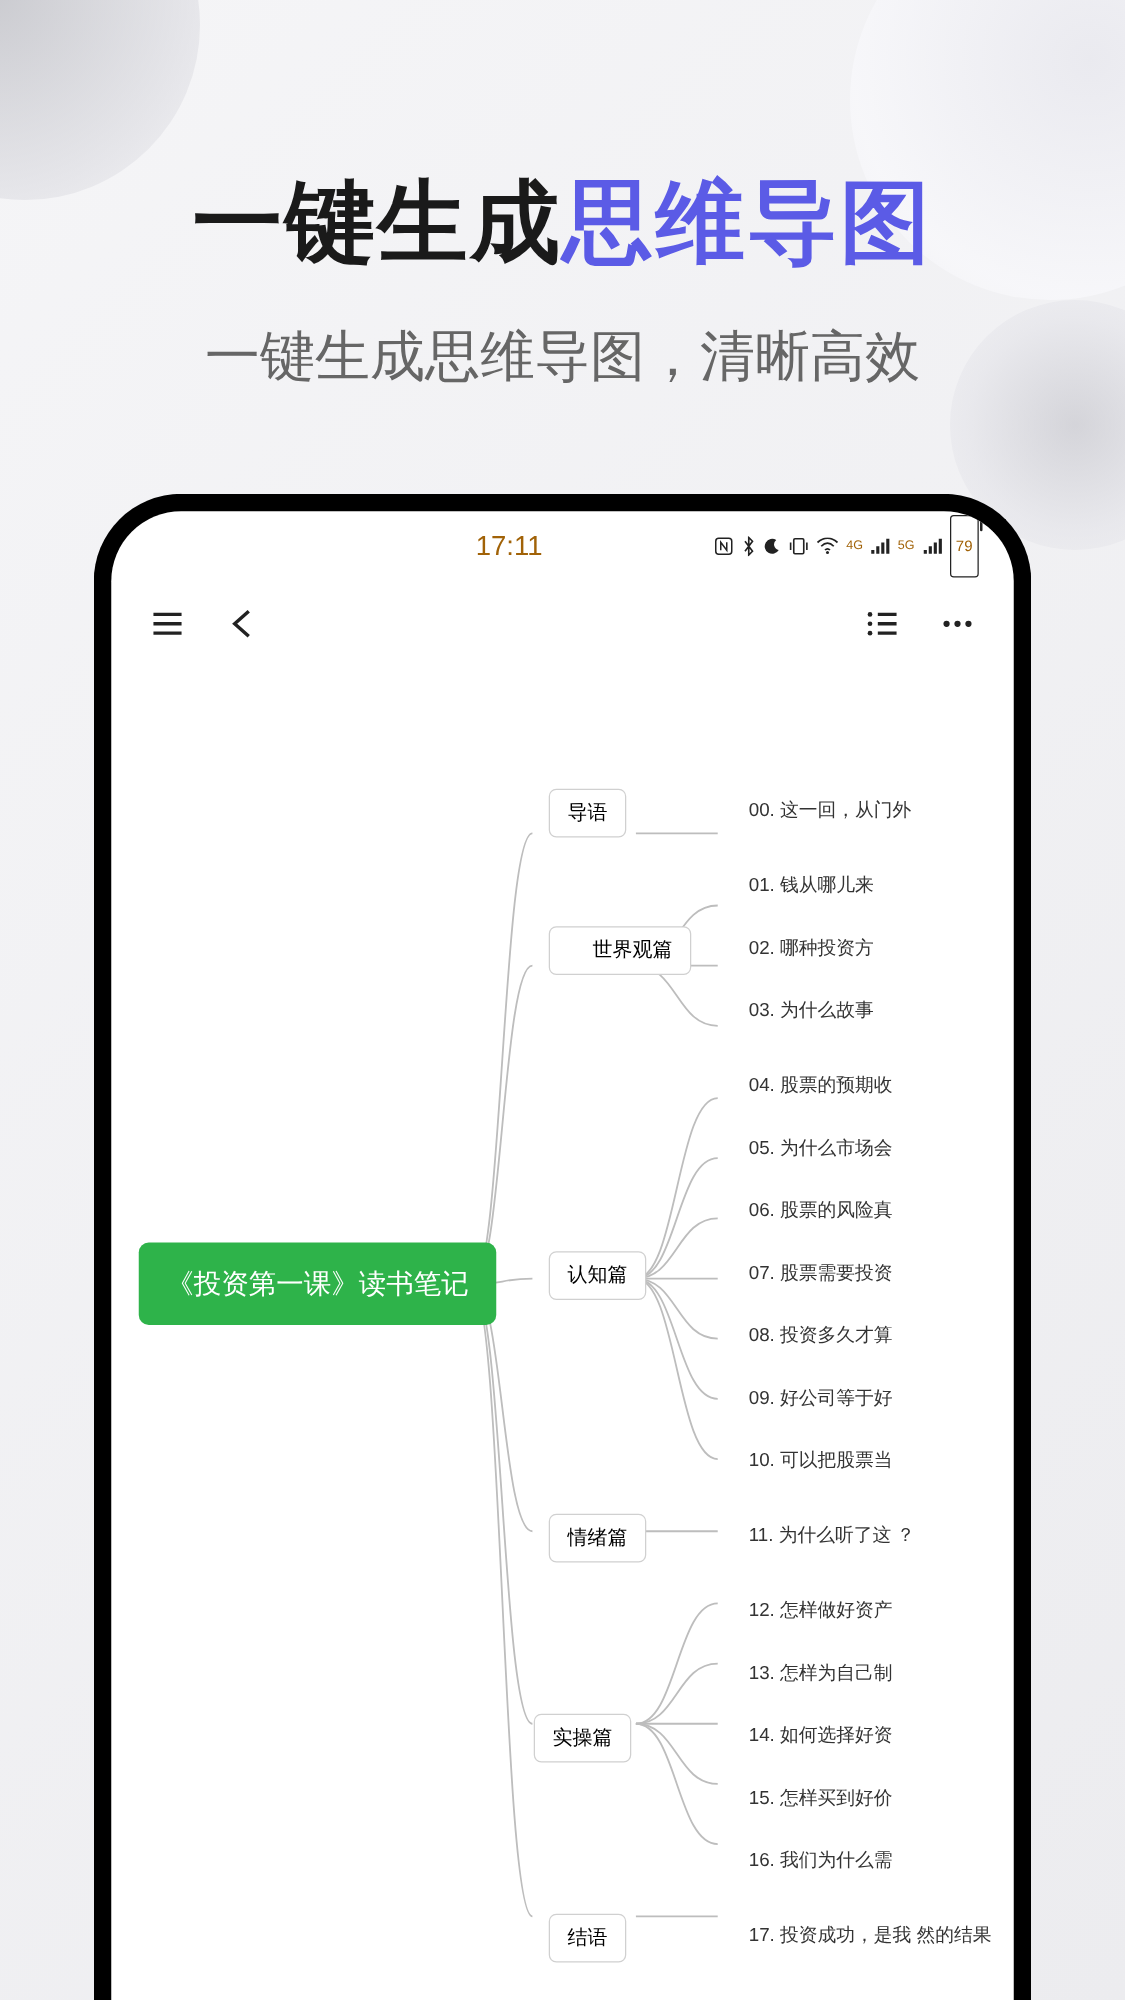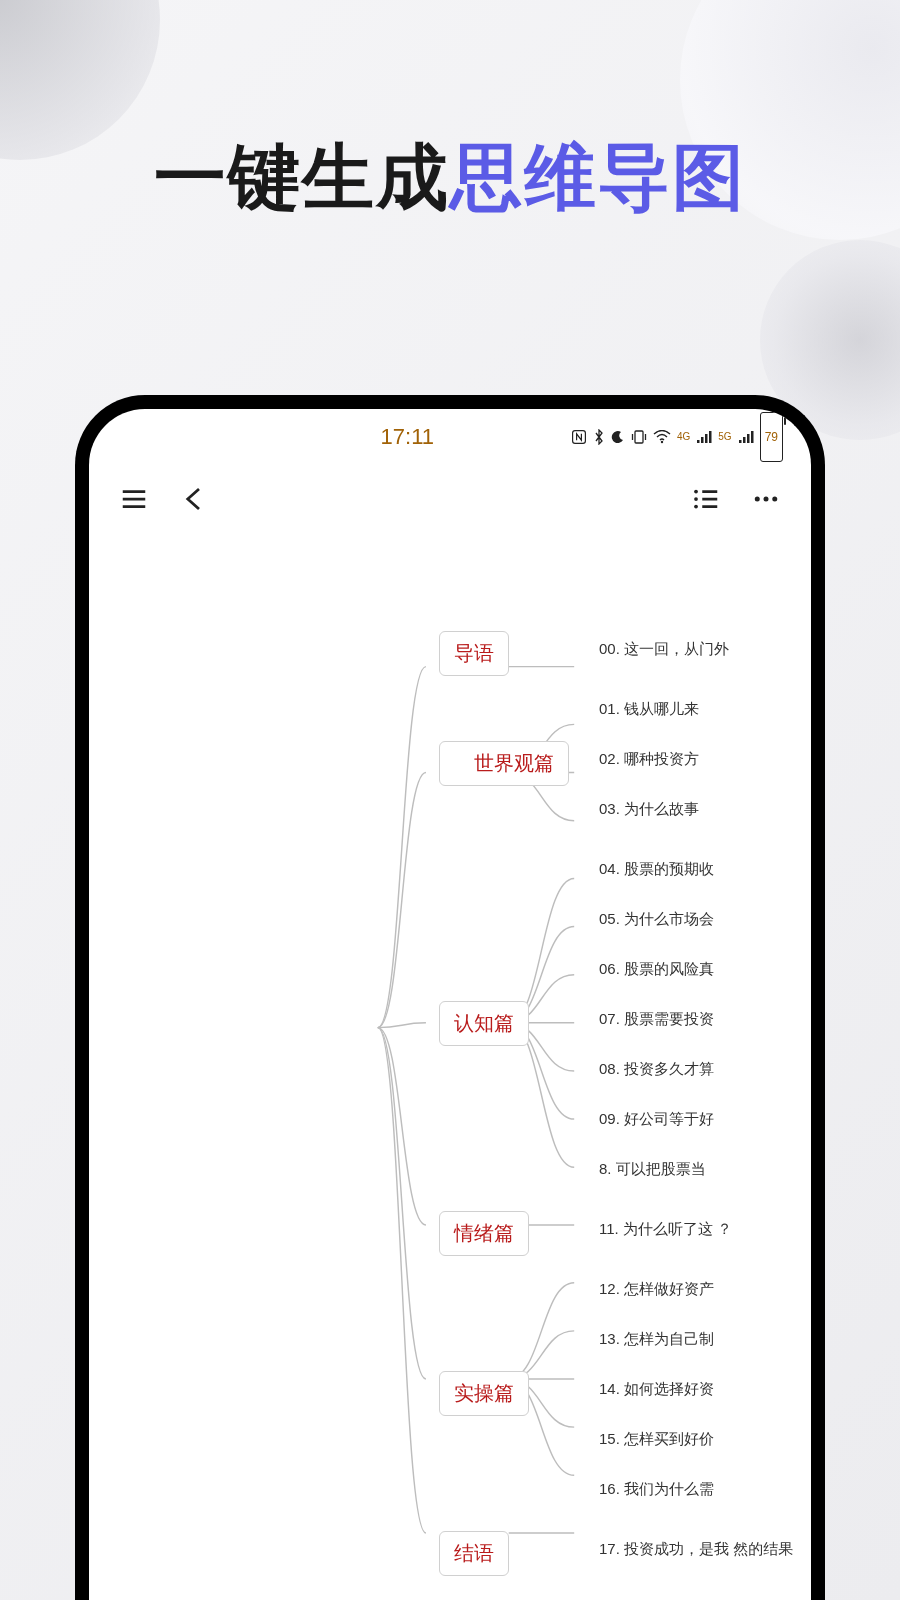--- a/index.html
+++ b/index.html
@@ -97,22 +97,22 @@
   font-weight: 500;
   white-space: nowrap;
 }
 
 .branch-node {
   position: absolute;
   background: #fff;
   border: 1.5px solid #d0d0d0;
   border-radius: 6px;
   padding: 8px 14px;
-  font-size: 20px;
-  color: #b91c1c;
+  font-size: 16px;
+  color: #000000;
   white-space: nowrap;
 }
 
 .leaf-node {
   position: absolute;
   font-size: 15px;
   color: #333;
   white-space: nowrap;
   line-height: 1.3;
   max-width:130px;
@@ -134,20 +134,21 @@
 <body>
 
 <div class="blob blob1"></div>
 <div class="blob blob2"></div>
 <div class="blob blob3"></div>
 
 <div class="hero">
   <div class="hero-title">
     <span>一键生成</span><span class="accent">思维导图</span>
   </div>
+  <div class="hero-sub">一键生成思维导图，清晰高效</div>
 </div>
 
 <div class="phone">
 
   <div class="statusbar">
     <span class="time">17:11</span>
     <div class="status-icons">
       <span>
           <svg width="16" height="16" viewBox="0 0 20 20">
             <rect x="2" y="2" width="16" height="16" rx="3" fill="none" stroke="#222" stroke-width="1.5"></rect>
@@ -252,41 +253,42 @@
         <path d="M 436 485 C 470 485 470 585 504 585"></path>
         <path d="M 436 485 C 470 485 470 635 504 635"></path>
         <path d="M 436 695 C 470 695 470 695 504 695"></path>
         <path d="M 436 855 C 470 855 470 755 504 755"></path>
         <path d="M 436 855 C 470 855 470 805 504 805"></path>
         <path d="M 436 855 C 470 855 470 855 504 855"></path>
         <path d="M 436 855 C 470 855 470 905 504 905"></path>
         <path d="M 436 855 C 470 855 470 955 504 955"></path>
         <path d="M 436 1015 C 470 1015 470 1015 504 1015"></path>
       </svg>
+    <div class="root-node" id="root-node">《投资第一课》读书笔记</div>
   <div class="leaf-node" style="left: 510px; top: 105px;">00. 这一回，从门外</div>
       <div class="leaf-node" style="left: 510px; top: 165px;">01. 钱从哪儿来</div>
       <div class="leaf-node" style="left: 510px; top: 215px;">02. 哪种投资方</div>
       <div class="leaf-node" style="left: 510px; top: 265px;">03. 为什么故事</div>
       <div class="leaf-node" style="left: 510px; top: 325px;">04. 股票的预期收</div>
       <div class="leaf-node" style="left: 510px; top: 375px;">05. 为什么市场会</div>
       <div class="leaf-node" style="left: 510px; top: 425px;">06. 股票的风险真</div>
       <div class="leaf-node" style="left: 510px; top: 475px;">07. 股票需要投资</div>
       <div class="leaf-node" style="left: 510px; top: 525px;">08. 投资多久才算</div>
       <div class="leaf-node" style="left: 510px; top: 575px;">09. 好公司等于好</div>
-      <div class="leaf-node" style="left: 510px; top: 625px;">8. 可以把股票当</div>
+      <div class="leaf-node" style="left: 510px; top: 625px;">10. 可以把股票当</div>
       <div class="leaf-node" style="left: 510px; top: 685px;">11. 为什么听了这
 ？</div>
       <div class="leaf-node" style="left: 510px; top: 745px;">12. 怎样做好资产</div>
       <div class="leaf-node" style="left: 510px; top: 795px;">13. 怎样为自己制</div>
       <div class="leaf-node" style="left: 510px; top: 845px;">14. 如何选择好资</div>
       <div class="leaf-node" style="left: 510px; top: 895px;">15. 怎样买到好价</div>
       <div class="leaf-node" style="left: 510px; top: 945px; text-align: center;">16. 我们为什么需</div>
       <div class="leaf-node" style="left: 510px; top: 1005px;">17. 投资成功，是我
 然的结果</div>
       <div class="branch-node" style="left: 350px; top: 97px;">导语</div>
       <div class="branch-node" style="left: 350px; top: 207px; padding-left: 34px;">世界观篇</div>
       <div class="branch-node" style="left: 350px; top: 467px;">认知篇</div>
       <div class="branch-node" style="left: 350px; top: 677px;">情绪篇</div>
-      <div class="branch-node" style="left: 350px; top: 837px;">实操篇</div>
+      <div class="branch-node" style="left: 338px; top: 837px;">实操篇</div>
       <div class="branch-node" style="left: 350px; top: 997px;">结语</div>
     </div>
 
 </div>
 
 </body></html>

